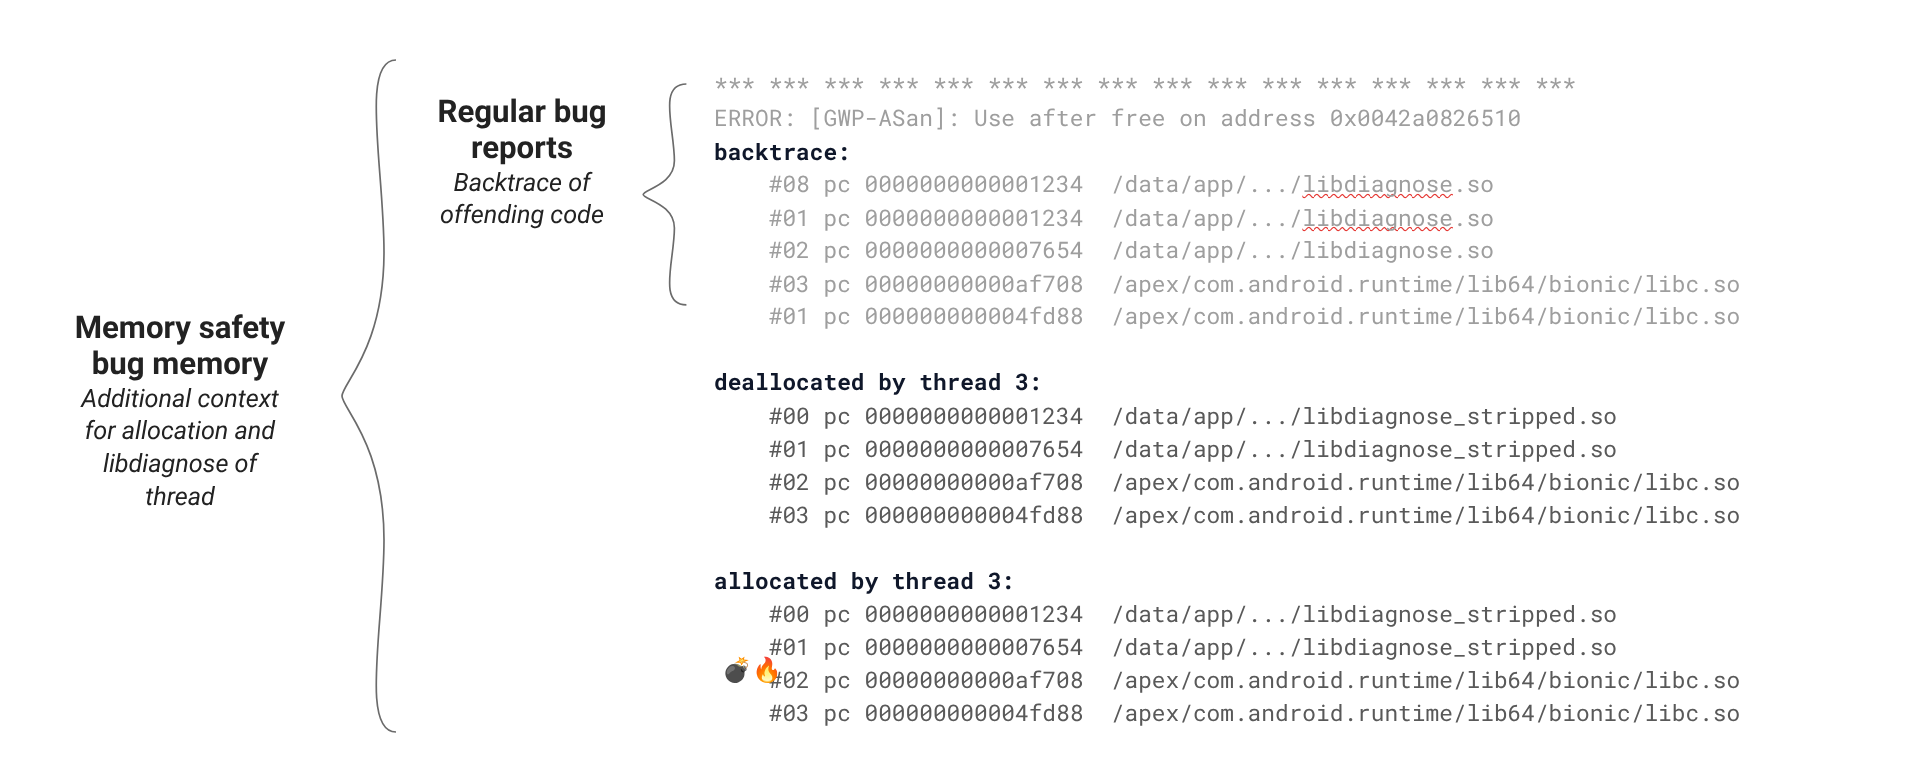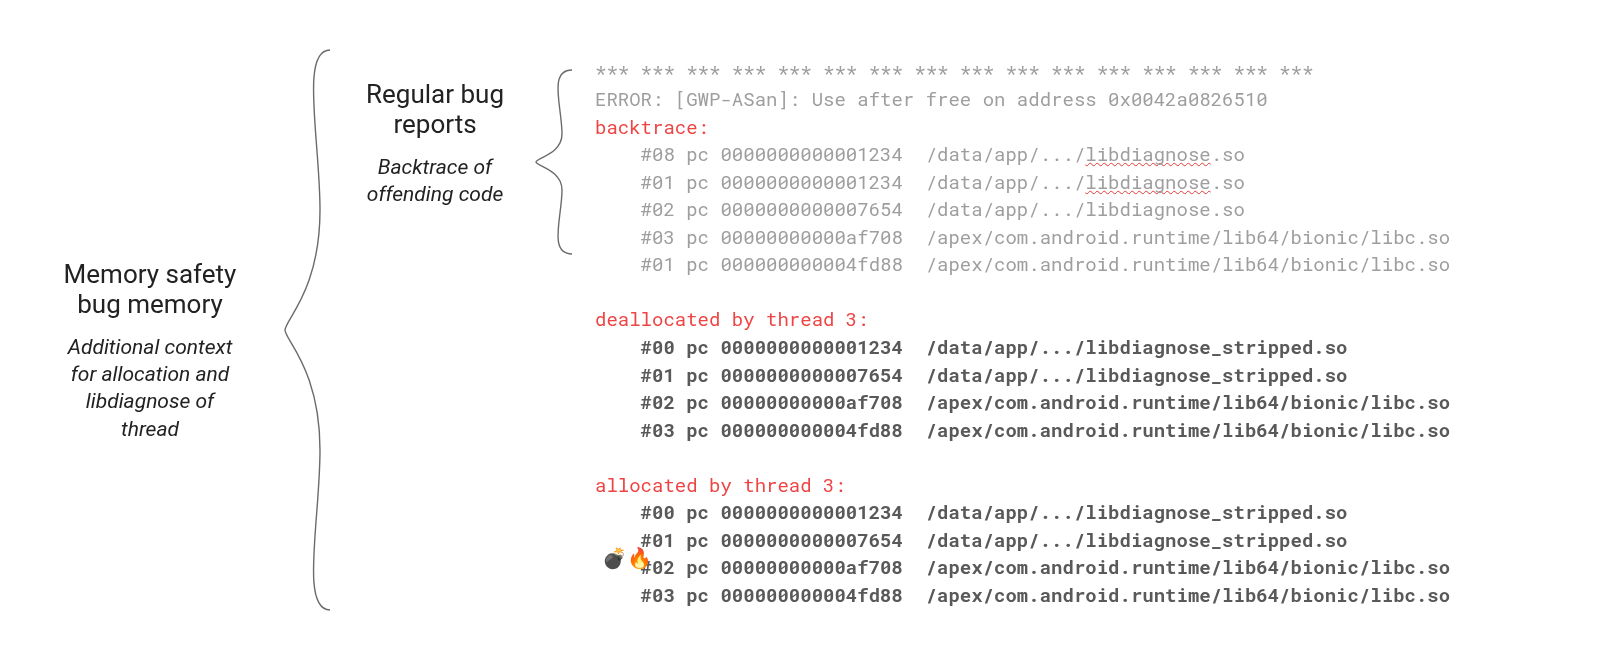--- a/index.html
+++ b/index.html
@@ -15,40 +15,39 @@
   .stage {
     position: relative;
     width: 1600px;
     height: 651px;
   }
   .label {
     position: absolute;
     text-align: center;
   }
   .label .title {
-    font-weight: 400;
+    font-weight: 700;
     font-size: 26px;
     line-height: 1.15;
   }
   .label .sub {
     font-style: italic;
     font-size: 21px;
     line-height: 1.3;
-    margin-top: 14px;
   }
   .code {
     position: absolute;
     font-family: "Roboto Mono", ui-monospace, SFMono-Regular, Menlo, Consolas, "Liberation Mono", monospace;
     font-size: 19px;
     line-height: 1.45;
     white-space: pre;
   }
   .gray  { color: #9e9e9e; }
-  .dark  { color: #595959; font-weight: bold; }
-  .darker{ color: #ef4444; font-weight: 400; }
+  .dark  { color: #595959; }
+  .darker{ color: #0f172a; font-weight: 700; }
   .squiggle {
     text-decoration: underline wavy #e53935 1.2px;
     text-decoration-skip-ink: none;
   }
   .brace {
     position: absolute;
     stroke: #6b6b6b;
     fill: none;
     stroke-width: 1.4;
   }

